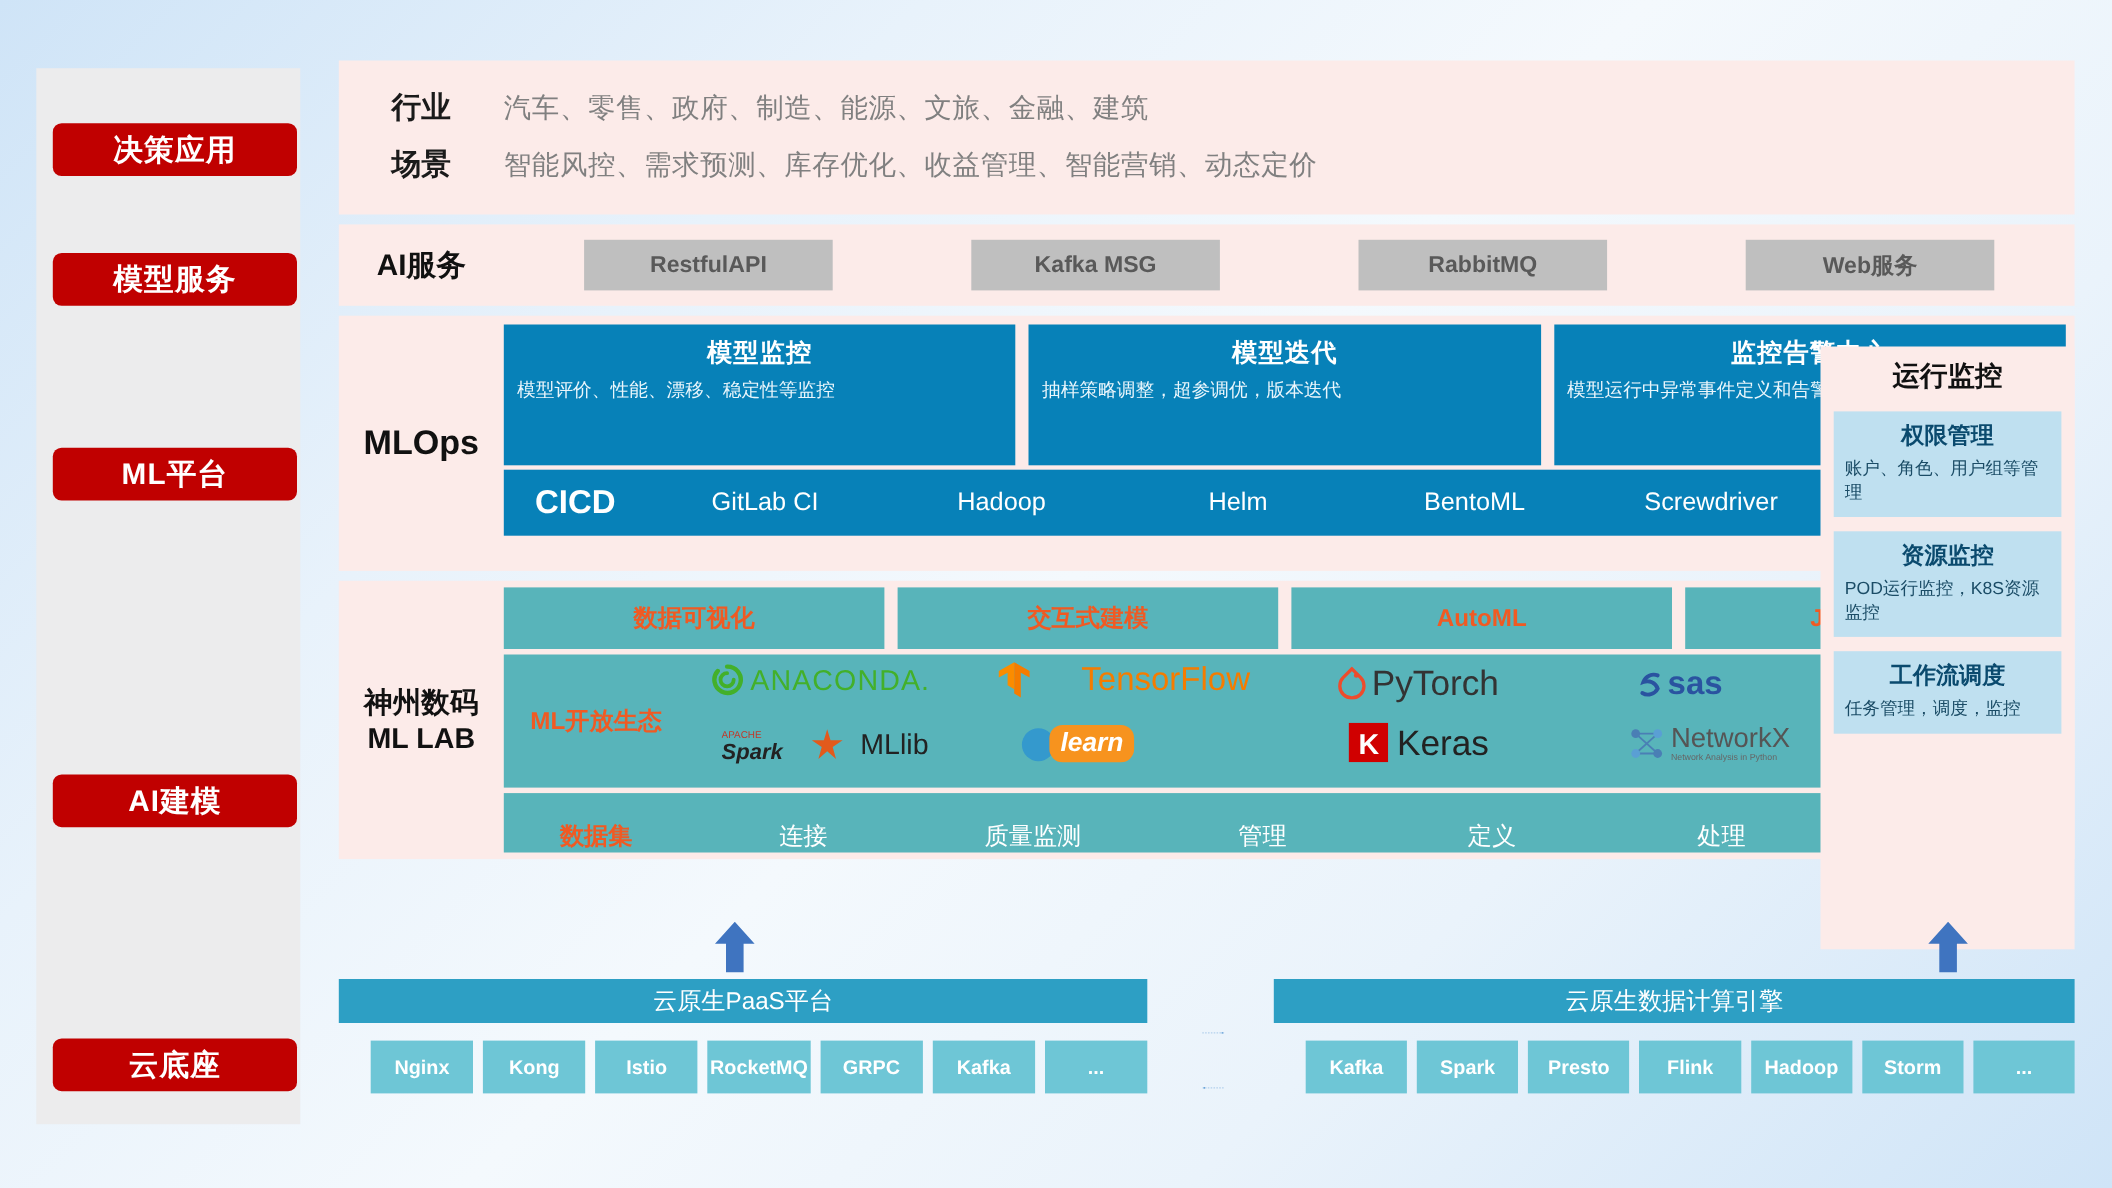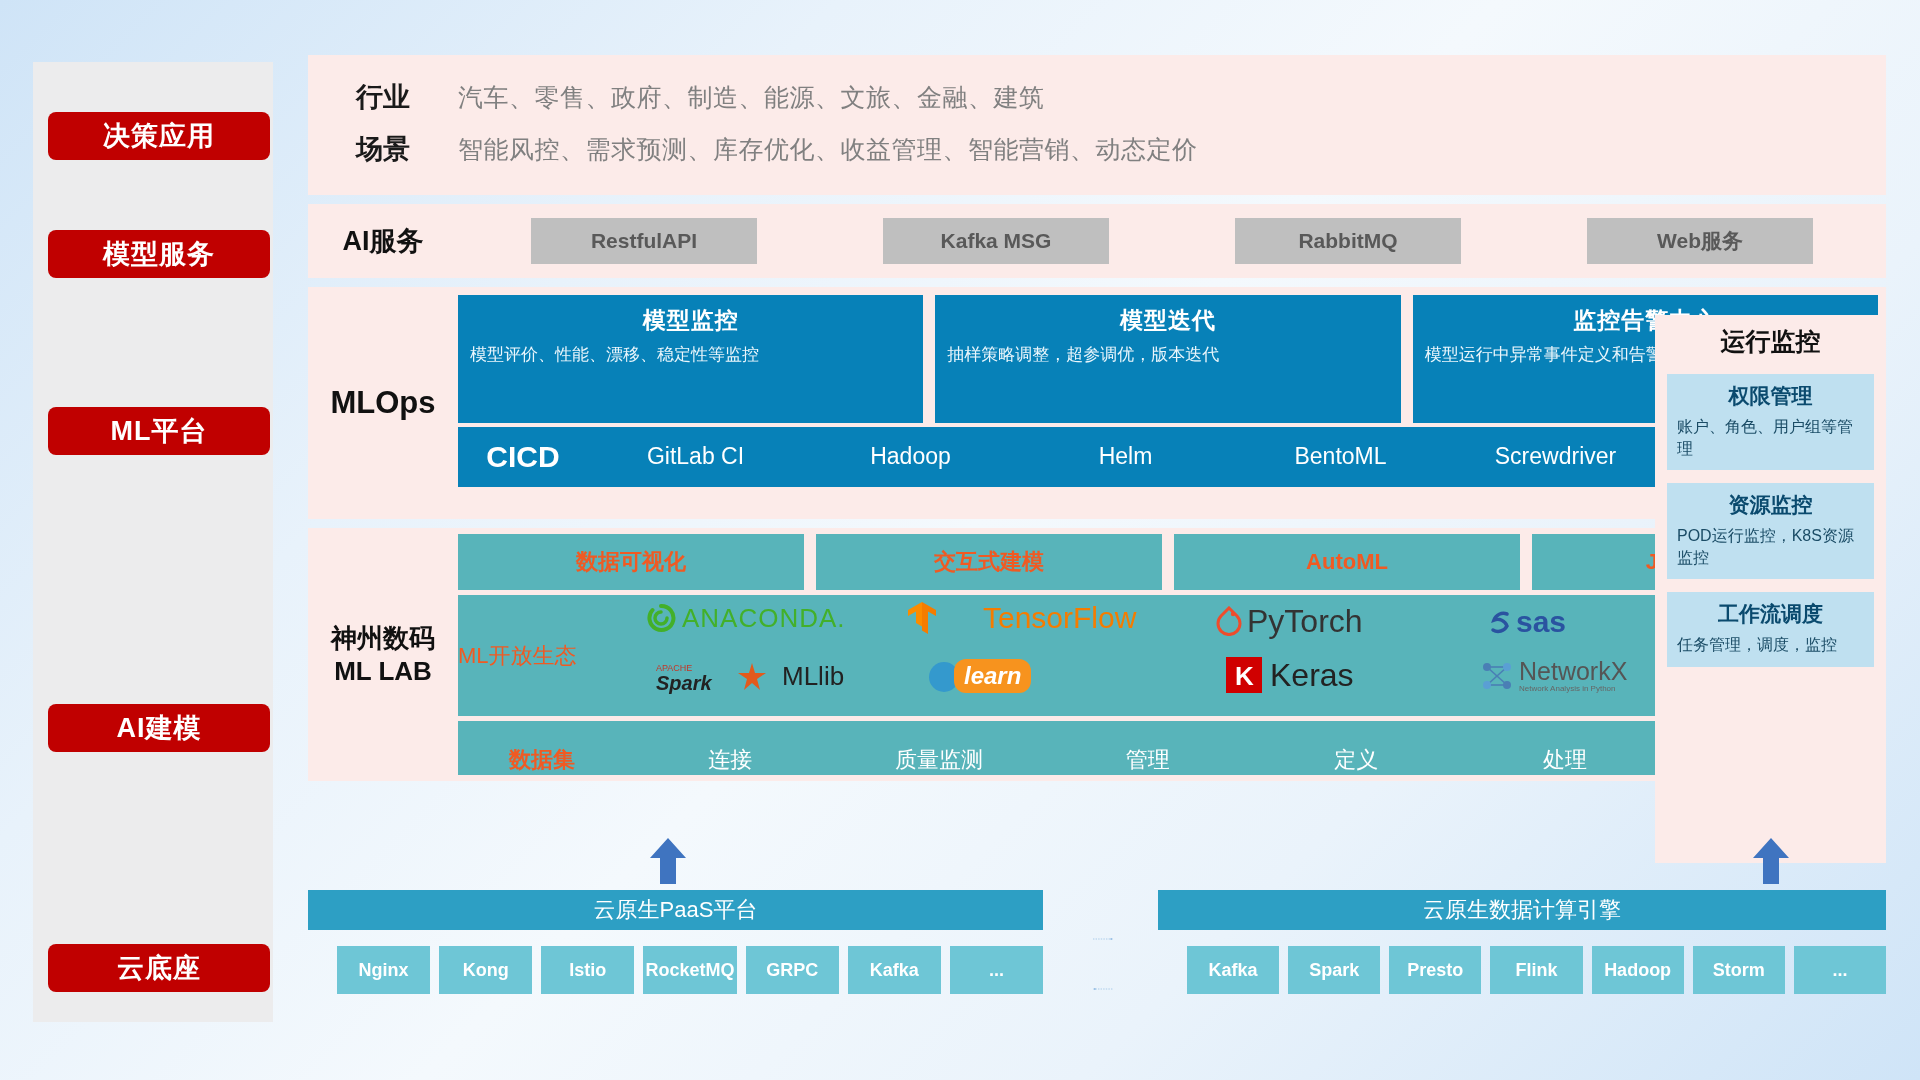--- a/index.html
+++ b/index.html
@@ -119,22 +119,22 @@
   .lab-body { flex: 1; padding: 6px 8px 6px 0; display: flex; flex-direction: column; gap: 5px; }
   .lab-tabs { display: flex; gap: 12px; height: 56px; }
   .lab-tab {
     flex: 1; background: #58b4ba; display: flex; align-items: center; justify-content: center;
     color: #f05a23; font-size: 22px; font-weight: bold;
   }
   .eco-row {
     height: 122px; background: #58b4ba; display: flex; align-items: center;
   }
   .eco-label {
-    flex: 0 0 168px; 
-    color: #f05a23; font-size: 22px; font-weight: normal;
+    flex: 0 0 168px; text-align: center;
+    color: #f05a23; font-size: 22px; font-weight: bold;
   }
   .eco-logos { flex: 1; position: relative; height: 100%; }
   .logo { position: absolute; display: flex; align-items: center; }
   .logo-text { font-size: 26px; white-space: nowrap; }
 
   .ds-row { height: 54px; background: #58b4ba; display: flex; align-items: flex-end; }
   .ds-label {
     flex: 0 0 168px; text-align: center;
     color: #f05a23; font-size: 22px; font-weight: bold;
   }

